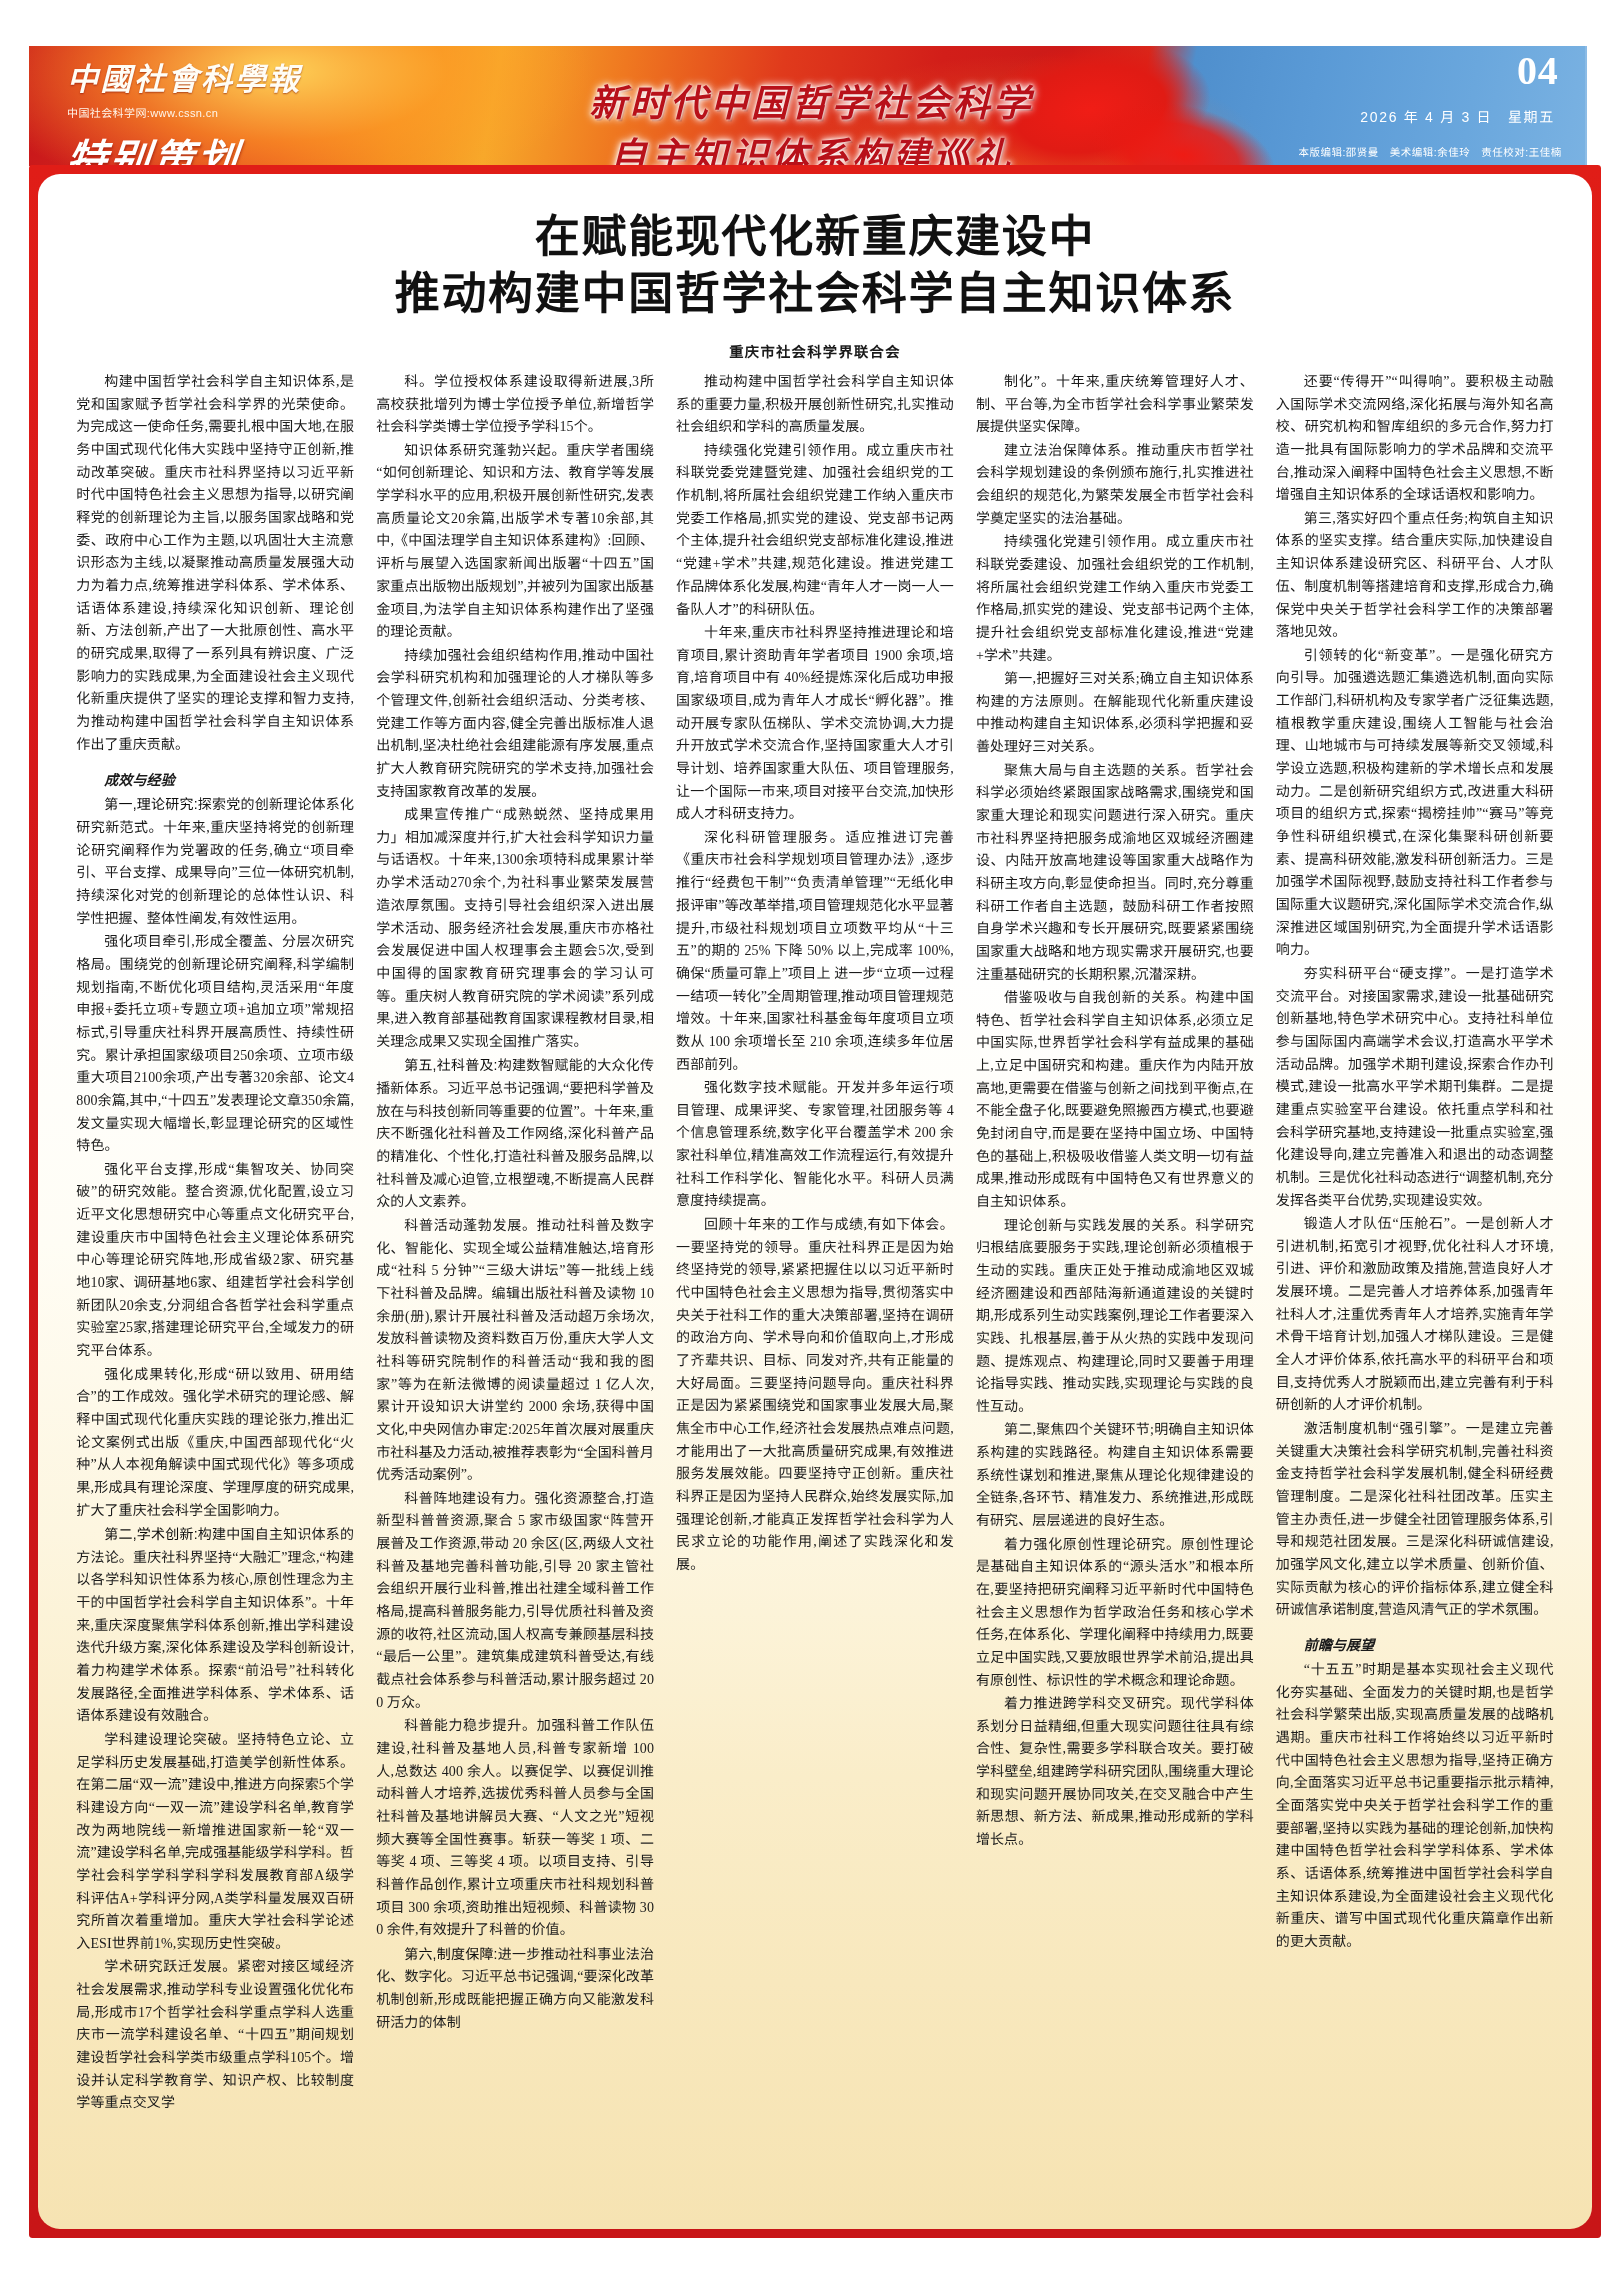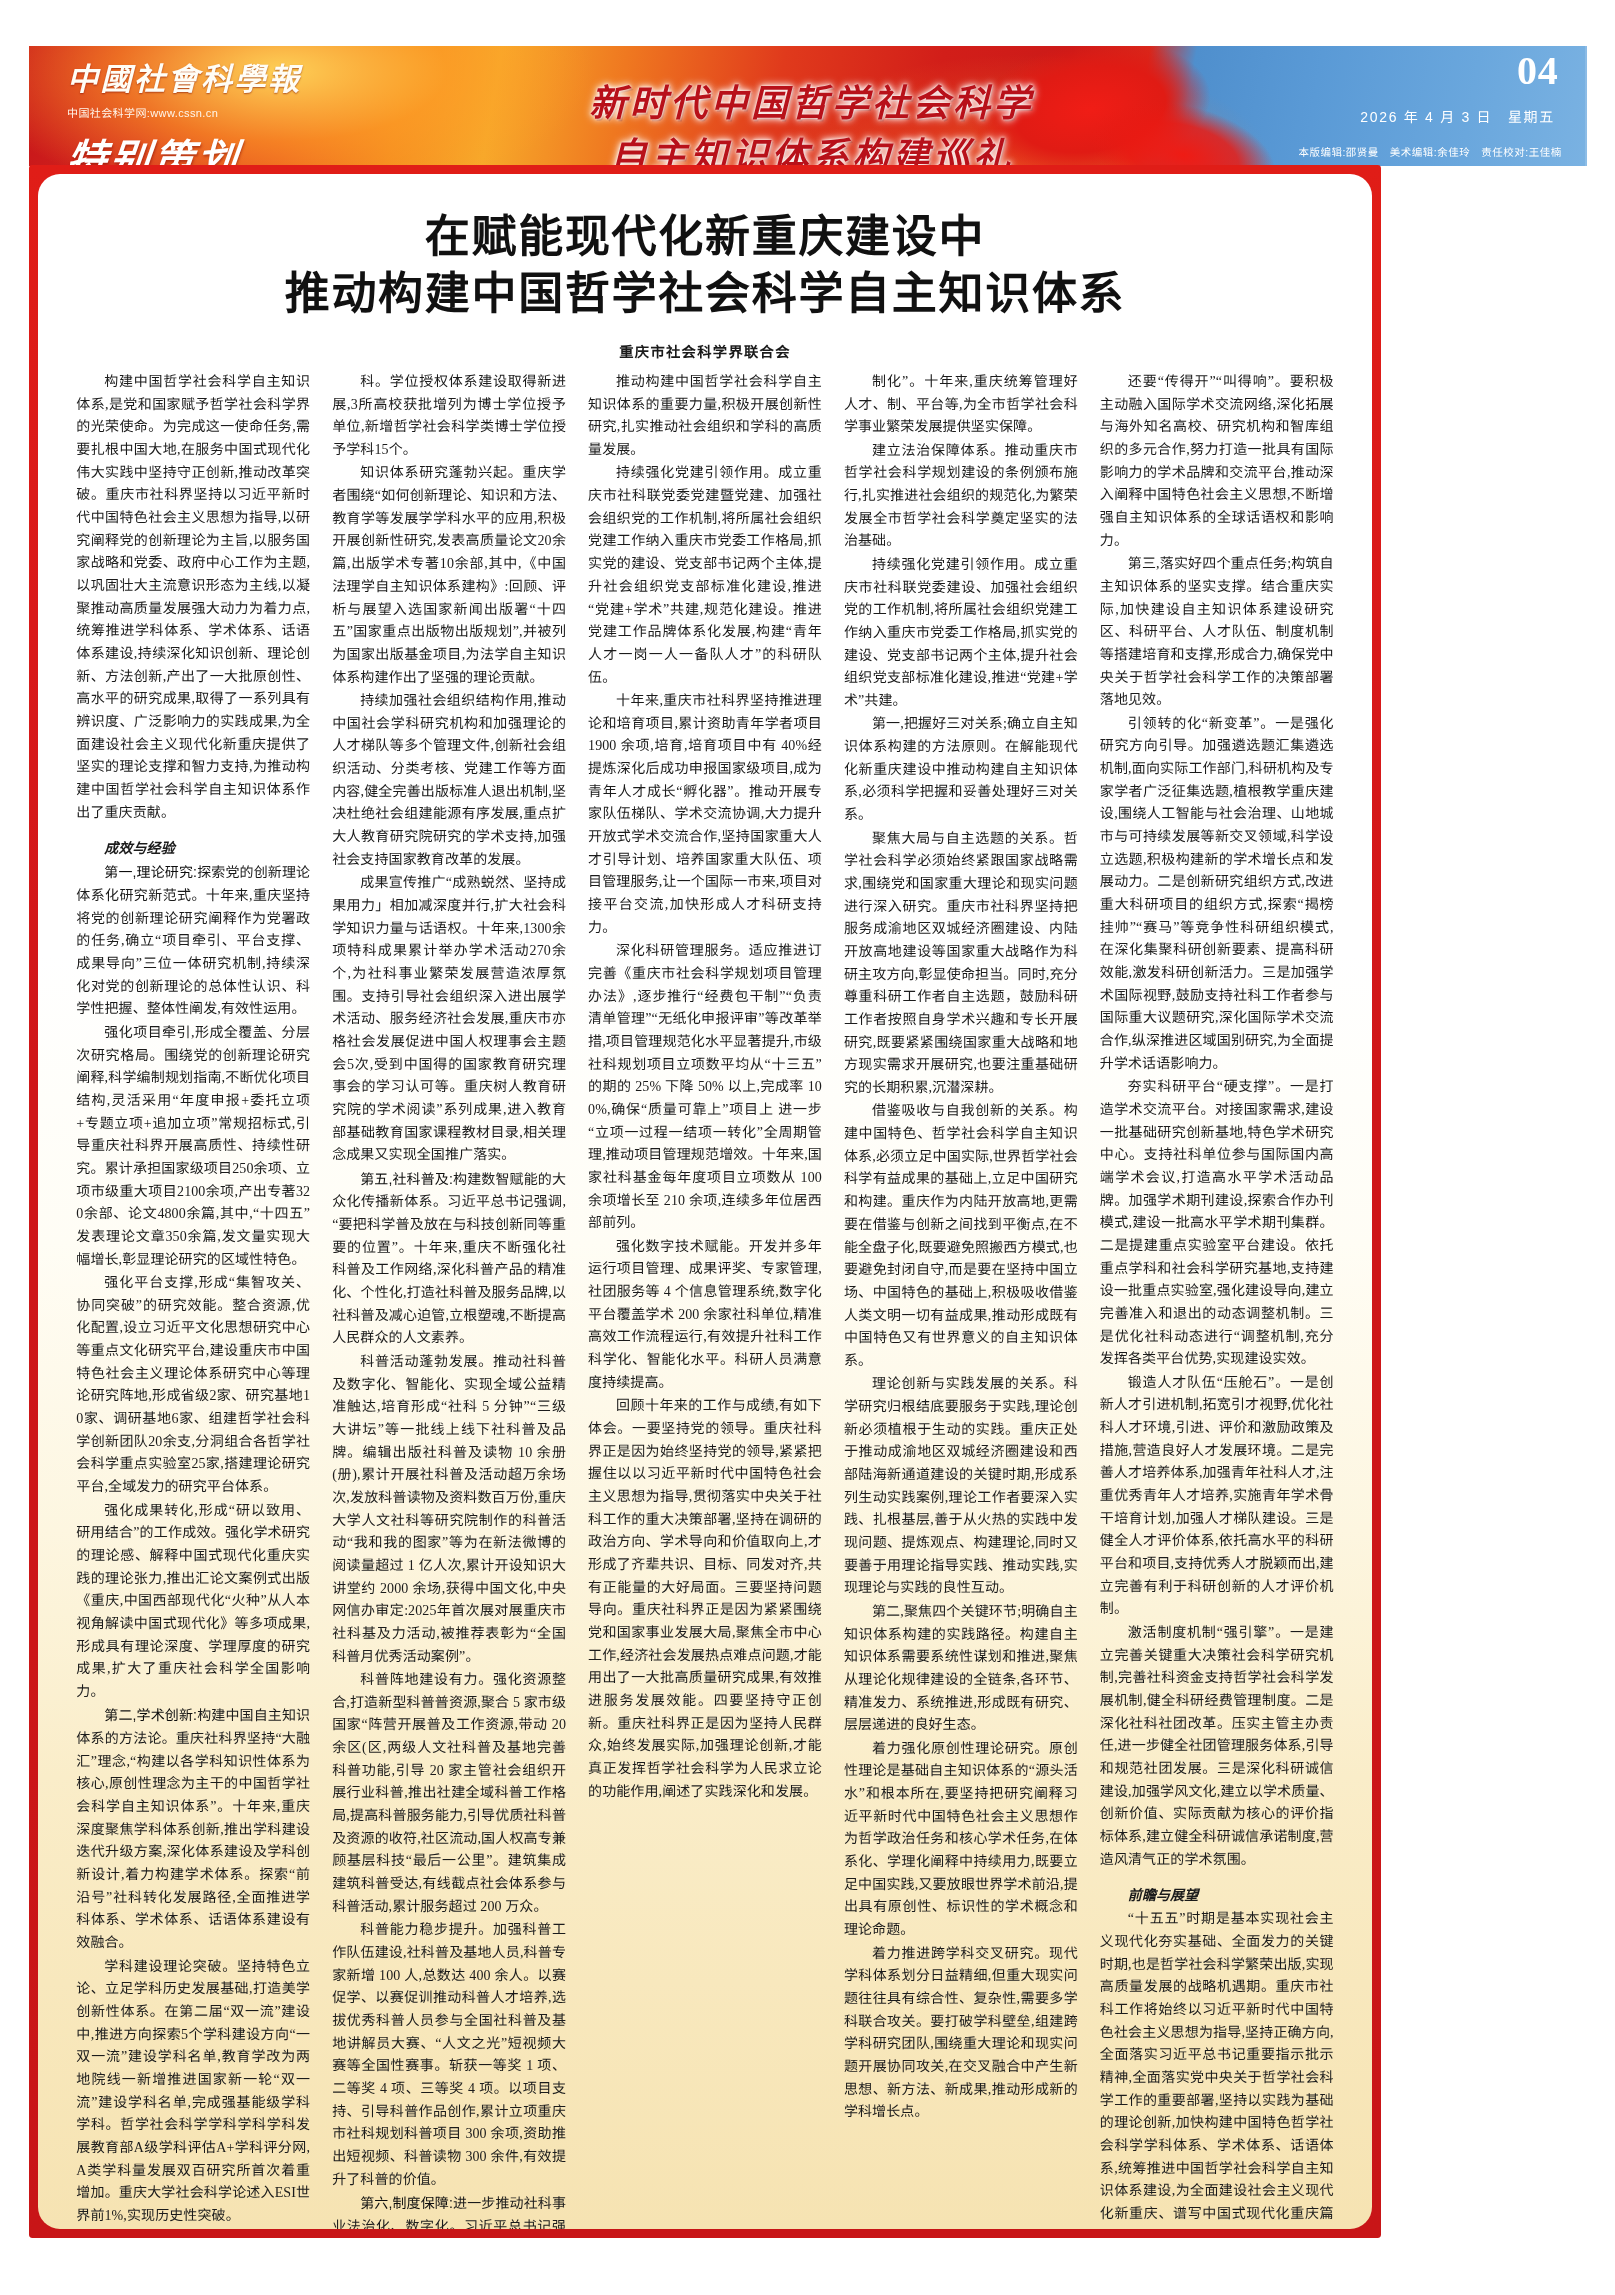--- a/index.html
+++ b/index.html
@@ -157,21 +157,21 @@
     line-height: 1.75;
     letter-spacing: 0.5px;
     padding-right: 11.8px;
   }
 
   
   .frame {
     position: absolute;
     left: 29px;
     top: 165px;
-    width: 1352px;
+    width: 1572px;
     height: 2073px;
     background: linear-gradient(180deg,
       #e01d17 0%, #d9191a 22%, #cf1619 45%, #cc1618 70%, #c81517 100%);
     border-radius: 3.4px;
     padding: 9.3px;
   }
   .frame-inner {
     position: relative;
     width: 100%;
     height: 100%;

